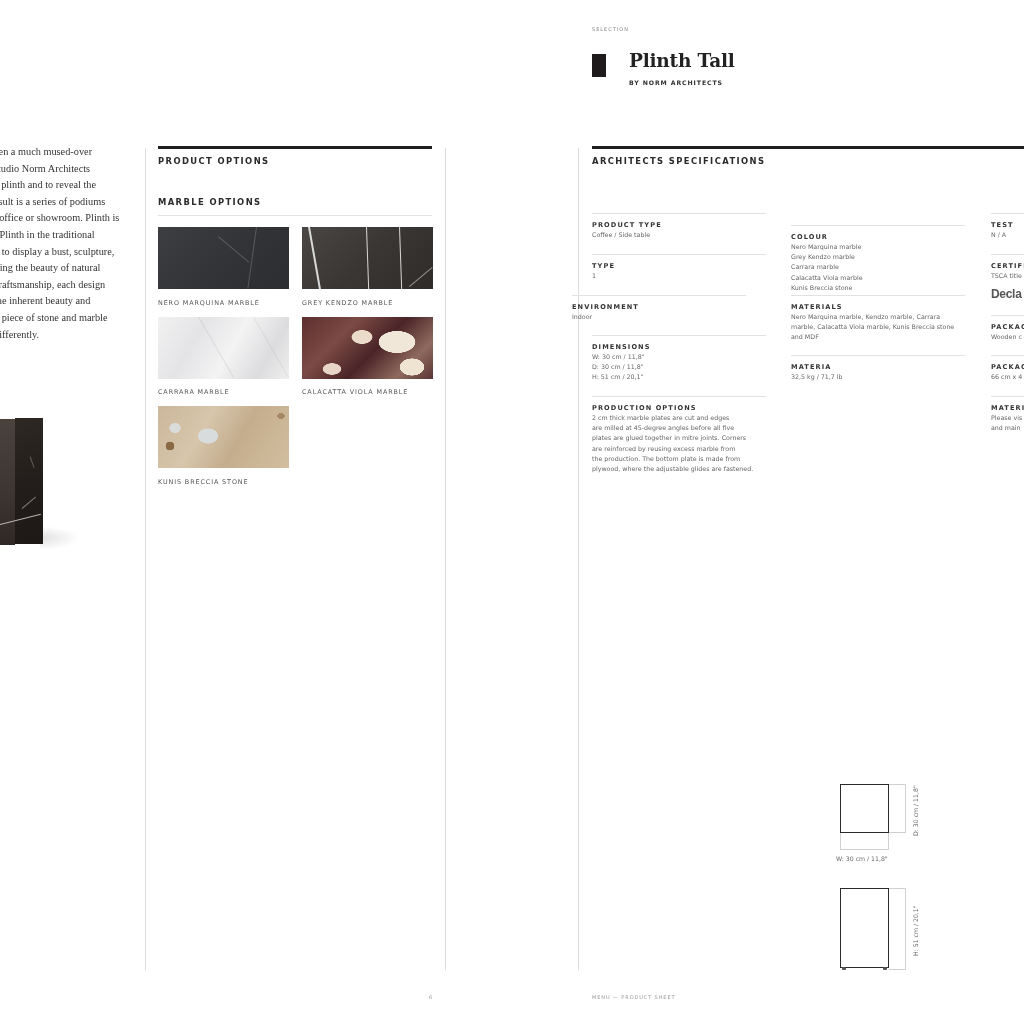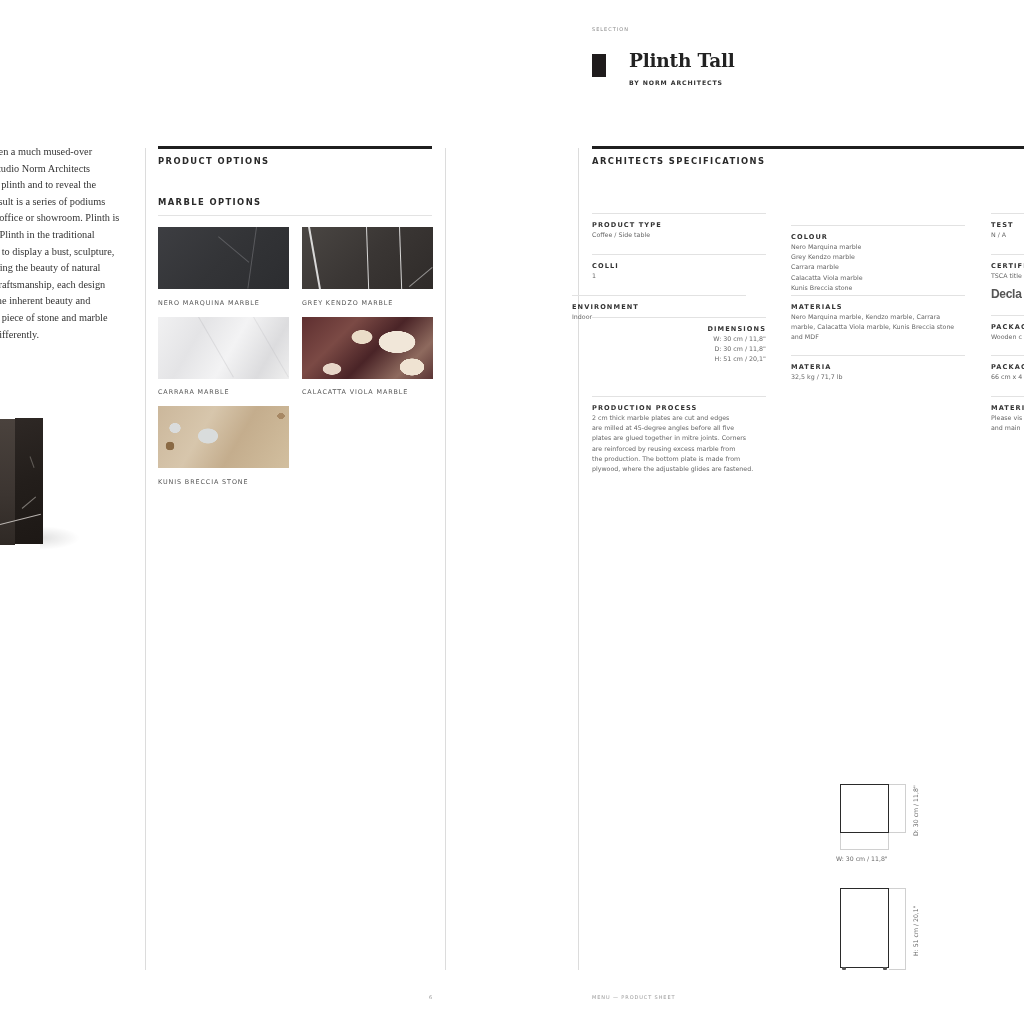--- a/index.html
+++ b/index.html
@@ -158,44 +158,44 @@
 
 <div class="spec" style="left:592px; top:213px; width:174px;">
   <div class="spec-rule"></div>
   <div class="spec-label">PRODUCT TYPE</div>
   <div class="spec-value">
       <div>Coffee / Side table</div>
     </div>
 </div>
 <div class="spec" style="left:592px; top:254px; width:174px;">
   <div class="spec-rule"></div>
-  <div class="spec-label">COLLI</div>
+  <div class="spec-label">TYPE</div>
   <div class="spec-value">
       <div>1</div>
     </div>
 </div>
 <div class="spec" style="left:572px; top:295px; width:174px;">
   <div class="spec-rule"></div>
   <div class="spec-label">ENVIRONMENT</div>
   <div class="spec-value">
       <div>Indoor</div>
     </div>
 </div>
-<div class="spec" style="left:592px; top:317px; width:174px;text-align:right;">
+<div class="spec" style="left:592px; top:335px; width:174px;">
   <div class="spec-rule"></div>
   <div class="spec-label">DIMENSIONS</div>
   <div class="spec-value">
     <div>W: 30 cm / 11,8"</div>
     <div>D: 30 cm / 11,8"</div>
     <div>H: 51 cm / 20,1"</div>
   </div>
 </div>
 <div class="spec" style="left:592px; top:396px; width:174px;">
   <div class="spec-rule"></div>
-  <div class="spec-label">PRODUCTION PROCESS</div>
+  <div class="spec-label">PRODUCTION OPTIONS</div>
   <div class="spec-value">
     <div>2 cm thick marble plates are cut and edges</div>
     <div>are milled at 45-degree angles before all five</div>
     <div>plates are glued together in mitre joints. Corners</div>
     <div>are reinforced by reusing excess marble from</div>
     <div>the production. The bottom plate is made from</div>
     <div>plywood, where the adjustable glides are fastened.</div>
   </div>
 </div>
 

